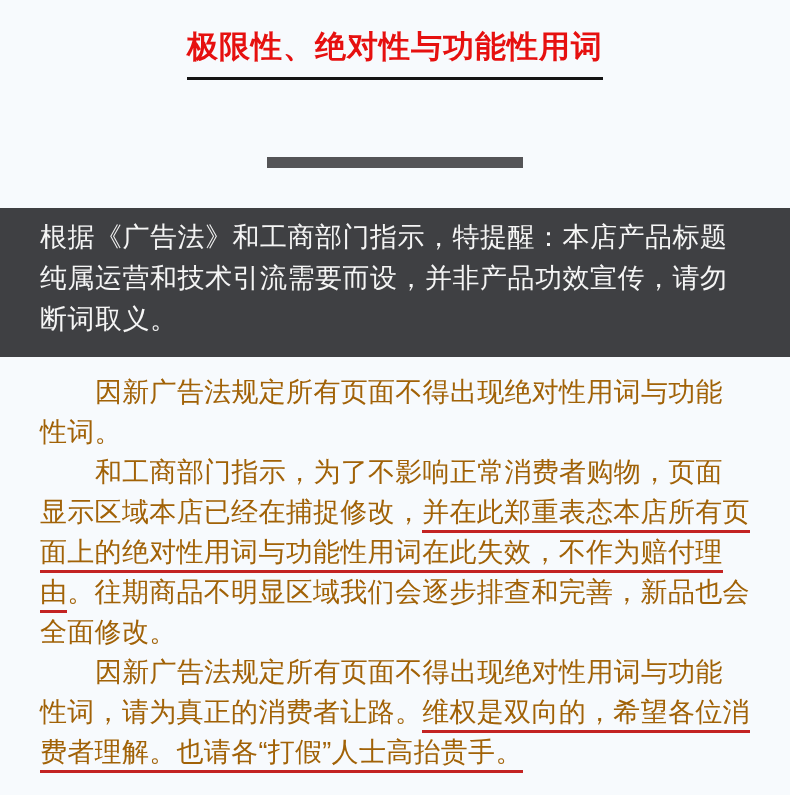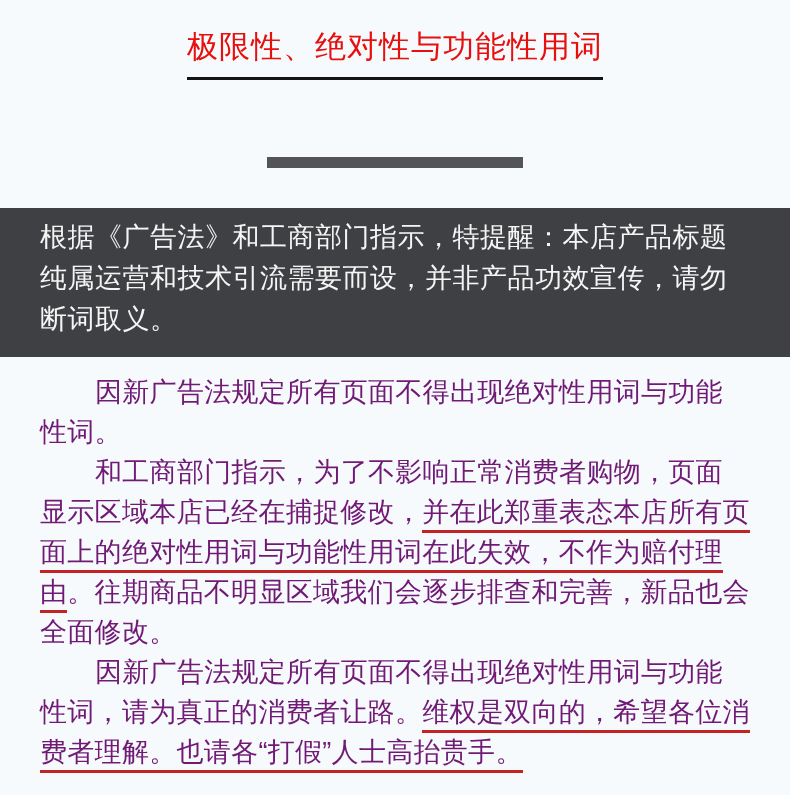--- a/index.html
+++ b/index.html
@@ -20,21 +20,21 @@
     position: absolute;
     top: 26px;
     left: 0;
     right: 0;
     text-align: center;
   }
   .subtitle {
     display: inline-block;
     margin: 0;
     font-size: 31px;
-    font-weight: normal;
+    font-weight: bold;
     color: #e6100f;
     letter-spacing: 1px;
     border-bottom: 3px solid #141414;
     padding-bottom: 9px;
   }
   .main-title {
     position: absolute;
     top: 94px;
     left: 0;
     right: 0;
@@ -73,21 +73,21 @@
     font-size: 27px;
     line-height: 41px;
     letter-spacing: 0.5px;
   }
   
   .body-text {
     position: absolute;
     top: 372px;
     left: 40px;
     right: 40px;
-    color: #701a75;
+    color: #a16207;
     font-size: 27px;
     line-height: 40px;
     letter-spacing: 0.3px;
   }
   .para {
     margin: 0;
     text-indent: 55px;
   }
   .u-red {
     border-bottom: 3px solid #c32323;

